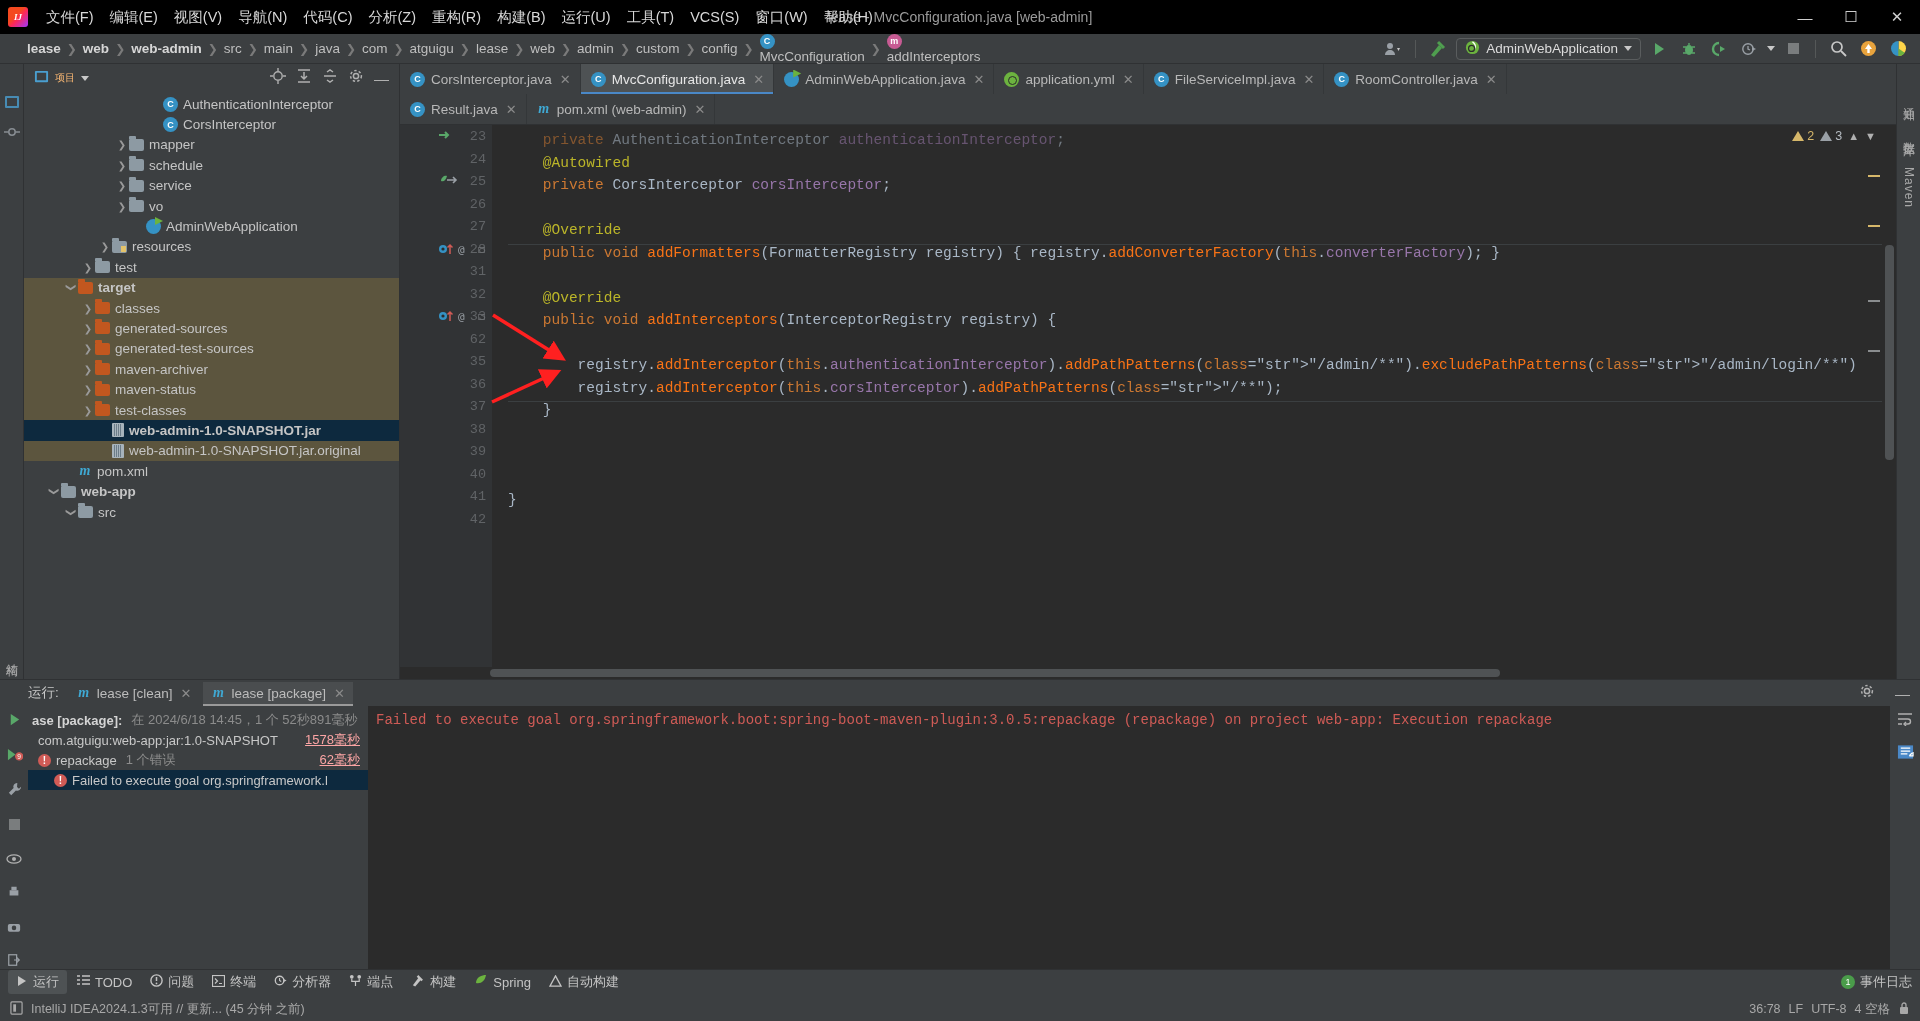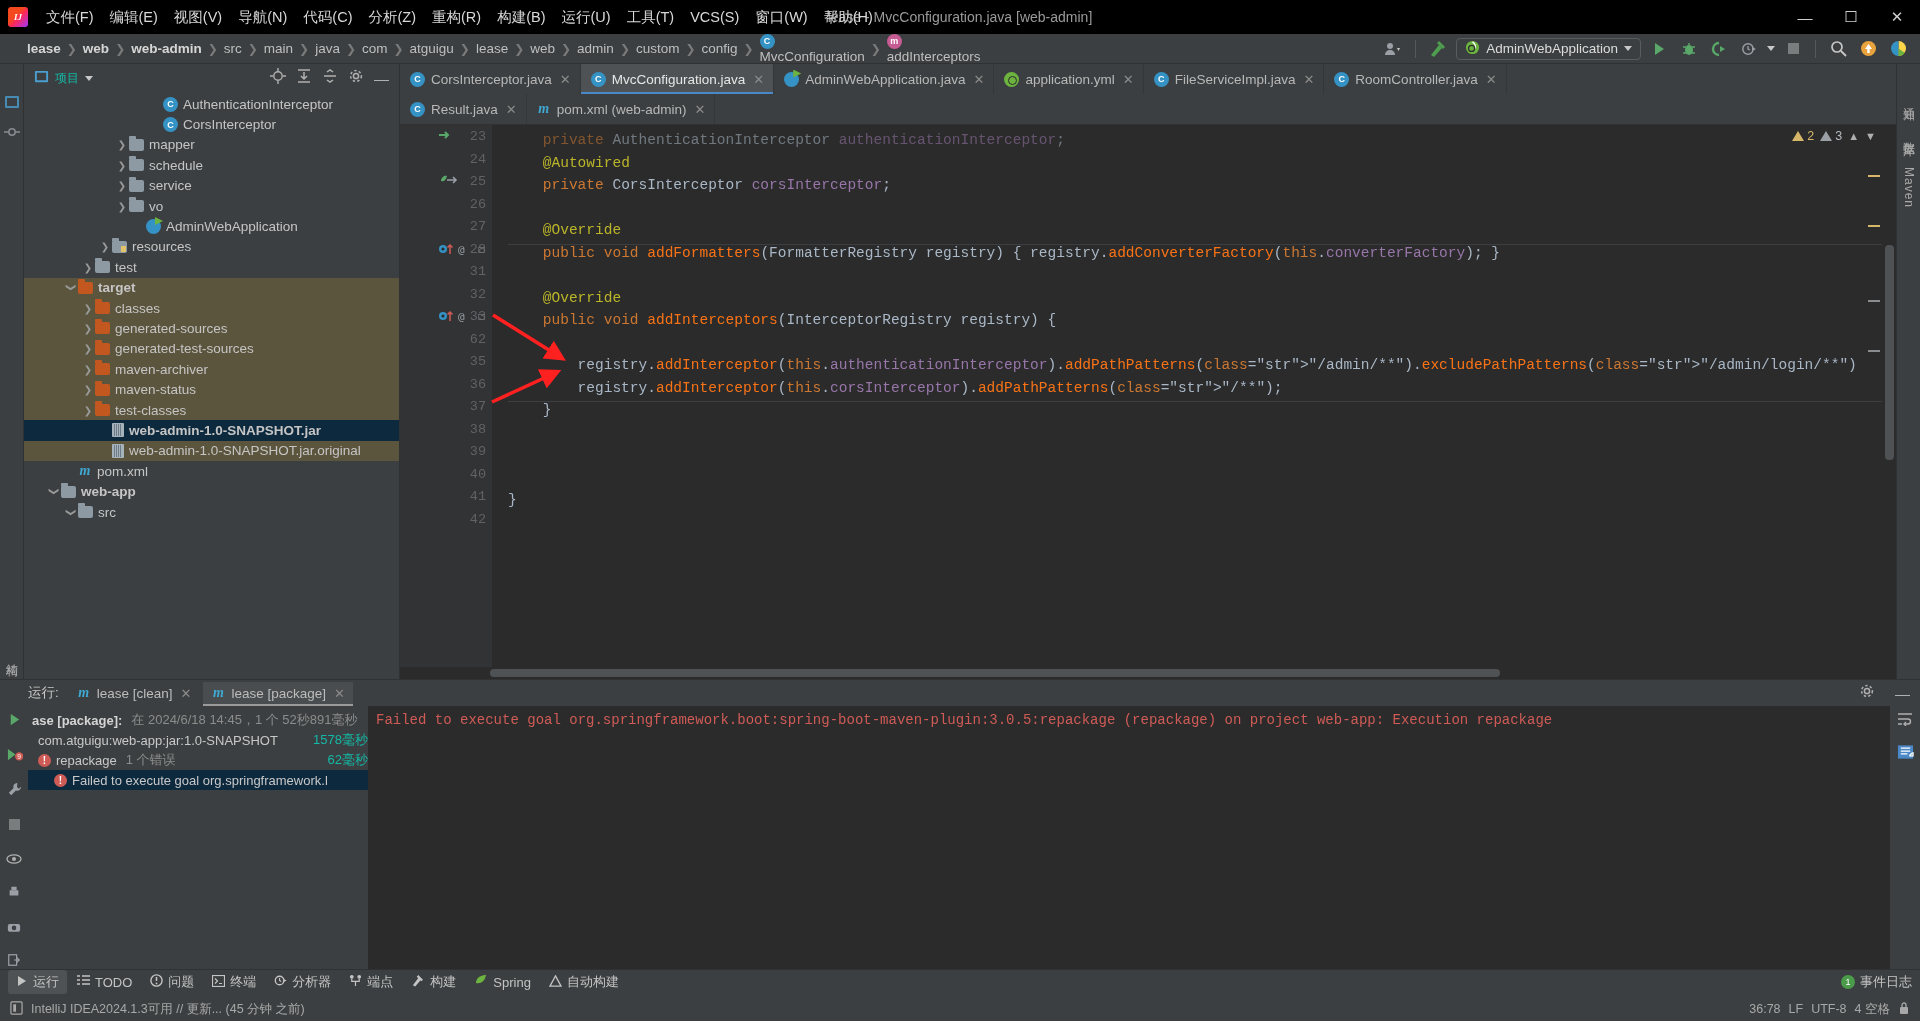--- a/index.html
+++ b/index.html
@@ -65,21 +65,21 @@
   .vtxt { writing-mode: vertical-rl; font-size: 12px; color: #a9a9a9; letter-spacing: 1px; }
   .lstrip .mini { width: 16px; height: 16px; opacity: .8; }
 
   
   .rstrip { width: 24px; background: #3c3f41; display: flex; flex-direction: column; align-items: center;
             border-left: 1px solid #2f3133; padding-top: 34px; gap: 12px; flex: none; }
 
   
   .project { width: 376px; background: #3c3f41; display: flex; flex-direction: column; flex: none; border-right: 1px solid #2f3133; }
   .proj-head { height: 28px; display: flex; align-items: center; padding: 0 6px 0 10px; gap: 6px; }
-  .proj-title { font-size: 12px; color: #14b8a6; }
+  .proj-title { font-size: 10px; color: #fdba74; }
   .proj-head .spacer { margin-left: auto; }
   .proj-tools { display: flex; gap: 10px; align-items: center; padding-right: 4px; }
   .tree { flex: 1; overflow: hidden; position: relative; font-size: 13.5px; padding-top: 2px; }
   .row { height: 20.4px; display: flex; align-items: center; white-space: nowrap; color: #c5c5c5; }
   .row.sel-blue { background: #0d293e; }
   .row.sel-tan { background: #5c553e; }
   .arrow { width: 14px; text-align: center; color: #9a9a9a; font-size: 10px; flex: none; }
   .arrow.none { visibility: hidden; }
   .nm { margin-left: 5px; }
   .nm.b { font-weight: bold; }
@@ -142,21 +142,21 @@
   .rtab.active::after { content:""; position:absolute; left:0; right:0; bottom:-2px; height:2px; background:#9a9a9a; }
   .run-head .spacer { margin-left:auto; }
   .run-body { flex: 1; display: flex; min-height: 0; }
   .run-left-strip { width: 28px; display:flex; flex-direction:column; align-items:center; gap: 16px; padding-top: 6px; flex: none; }
   .tree2 { width: 340px; background:#3c3f41; font-size: 13px; flex:none; padding-top: 4px; overflow: hidden; }
   .t2row { height: 20px; display:flex; align-items:center; white-space:nowrap; padding-left: 6px; color:#c8c8c8; }
   .t2row.sel { background:#0d293e; }
   .errdot { width:13px;height:13px;border-radius:50%;background:#cf5b56;color:#fff;font-size:10px;
             display:flex;align-items:center;justify-content:center;flex:none;font-weight:bold; }
   .dim { color:#8c8c8c; }
-  .right-tm { margin-left:auto; color:#14b8a6; }
+  .right-tm { margin-left:auto; padding-right: 8px; color:#fca5a5;text-decoration:underline; }
   .console { flex: 1; background: #2b2b2b; position: relative; overflow: hidden; padding: 6px 0 0 8px; }
   .cline { font-family: "Liberation Mono", monospace; font-size: 14px; color: #cf5b56; white-space: pre; }
   .con-strip { width: 30px; background:#3c3f41; display:flex; flex-direction:column; align-items:center; gap:14px; padding-top:6px; flex:none; }
 
   
   .bottombar { height: 28px; background:#3c3f41; display:flex; align-items:flex-start; padding-left: 8px; flex:none; border-top:1px solid #2f3133;}
   .bbtn { display:flex; align-items:center; gap:5px; font-size:13px; color:#c4c4c4; padding: 3px 8px; border-radius:3px; }
   .bbtn.active { background:#4e5254; }
   .bspacer { margin-left:auto; }
   .statusbar { height: 24px; background:#3c3f41; display:flex; align-items:center; padding: 0 10px; gap:8px; font-size:12.5px; color:#a8a8a8; flex:none; }

